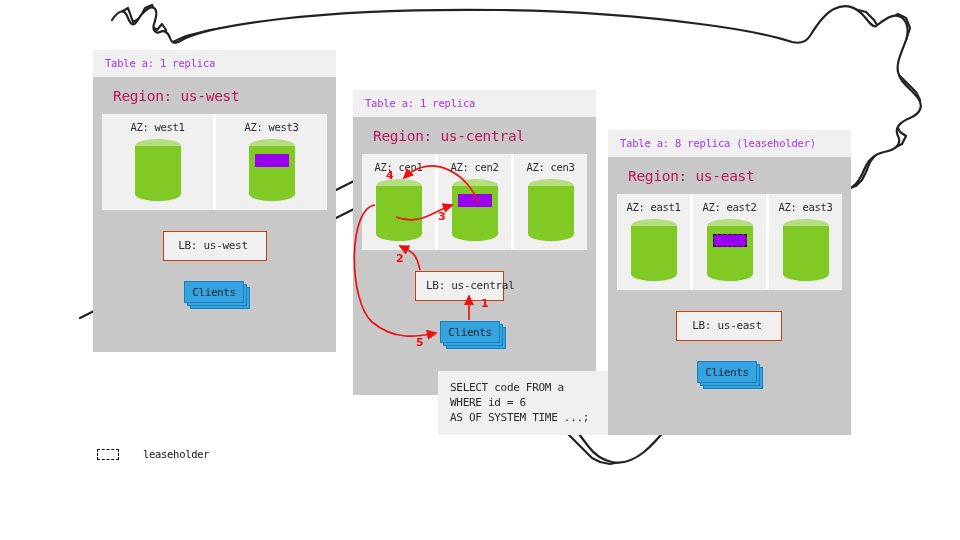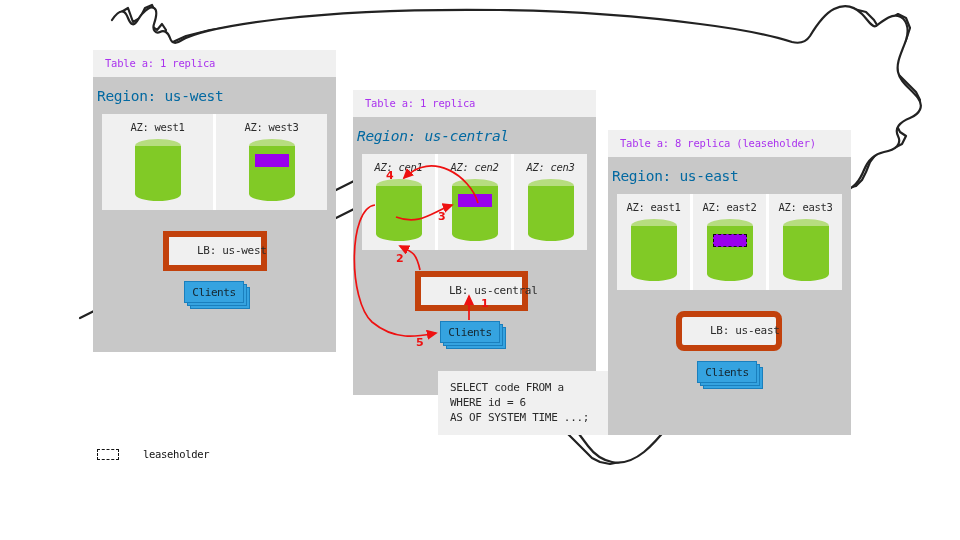--- a/index.html
+++ b/index.html
@@ -35,23 +35,23 @@
     padding: 8px 10px 8px 12px;
     white-space: nowrap;
     letter-spacing: -0.2px;
   }
   .region-body {
     background: #c8c8c8;
     padding: 0;
     position: relative;
   }
   .region-title {
-    color: #0369a1;
+    color: #be185d;
     font-size: 14.5px;
-    padding: 11px 0 10px 4px;
+    padding: 11px 0 10px 20px;
     white-space: nowrap;
     letter-spacing: -0.3px;
   }
   .az-strip {
     display: flex;
     gap: 3px;
     background: #ffffff;
     margin: 0 9px;
   }
   .az {
@@ -106,24 +106,24 @@
     z-index: 3;
   }
   .replica.leaseholder {
     border: 1.6px dashed #111111;
     box-sizing: border-box;
   }
   
   .lb {
     position: absolute;
     background: #f0f0f0;
-    border: 6px solid #c2410c;
+    border: 1px solid #c2410c;
     font-size: 11px;
     color: #2b2b2b;
-    padding: 7px 14px 8px 28px;
+    padding: 7px 14px 8px 10px;
     white-space: nowrap;
     letter-spacing: -0.3px;
     box-sizing: border-box;
     text-align: center;
   }
   
   .clients {
     position: absolute;
     width: 66px;
     height: 26px;
@@ -282,21 +282,21 @@
   </div>
   <div class="lb" style="left:163px; top:231px; width:104px; z-index:5;">LB: us-west</div>
   <div class="clients" style="left:184px; top:281px; z-index:5;">
     <div class="card c3"></div>
     <div class="card c2"></div>
     <div class="card c1">Clients</div>
   </div>
 
   <div class="region" id="region-us-central" style="left:353px; top:90px; width:243px;">
     <div class="region-header">Table a: 1 replica</div>
-    <div class="region-body" style="height:278px;font-style:italic;">
+    <div class="region-body" style="height:278px;">
       <div class="region-title">Region: us-central</div>
       <div class="az-strip">
         <div class="az">
           <div class="az-label">AZ: cen1</div>
           <div class="cyl">
             <div class="top"></div>
             <div class="bottom"></div>
             <div class="body"></div>
           </div>
         </div>
@@ -313,21 +313,21 @@
           <div class="az-label">AZ: cen3</div>
           <div class="cyl">
             <div class="top"></div>
             <div class="bottom"></div>
             <div class="body"></div>
           </div>
         </div>
       </div>
     </div>
   </div>
-  <div class="lb" style="left:415px; top:271px; width:113px; z-index:5;">LB: us-central</div>
+  <div class="lb" style="left:415px; top:271px; width:89px; z-index:5;">LB: us-central</div>
   <div class="clients" style="left:440px; top:321px; z-index:5;">
     <div class="card c3"></div>
     <div class="card c2"></div>
     <div class="card c1">Clients</div>
   </div>
   <div id="sql-box" style="left:438px; top:371px; width:150px;">SELECT code FROM a
 WHERE id = 6
 AS OF SYSTEM TIME ...;</div>
 
   <div class="region" id="region-us-east" style="left:608px; top:130px; width:243px;">
@@ -356,21 +356,21 @@
           <div class="az-label">AZ: east3</div>
           <div class="cyl">
             <div class="top"></div>
             <div class="bottom"></div>
             <div class="body"></div>
           </div>
         </div>
       </div>
     </div>
   </div>
-  <div class="lb" style="left:676px; top:311px; width:106px; z-index:5;border-radius:8px;">LB: us-east</div>
+  <div class="lb" style="left:676px; top:311px; width:106px; z-index:5;">LB: us-east</div>
   <div class="clients" style="left:697px; top:361px; z-index:5;">
     <div class="card c3"></div>
     <div class="card c2"></div>
     <div class="card c1">Clients</div>
   </div>
 
   <svg id="arrow-layer" viewBox="0 0 960 540" xmlns="http://www.w3.org/2000/svg">
     <defs>
       <marker id="ah" markerWidth="7" markerHeight="7" refX="5.4" refY="3" orient="auto" markerUnits="strokeWidth">
         <path d="M0,0 L6.5,3 L0,6 z" fill="#ee1111"></path>

